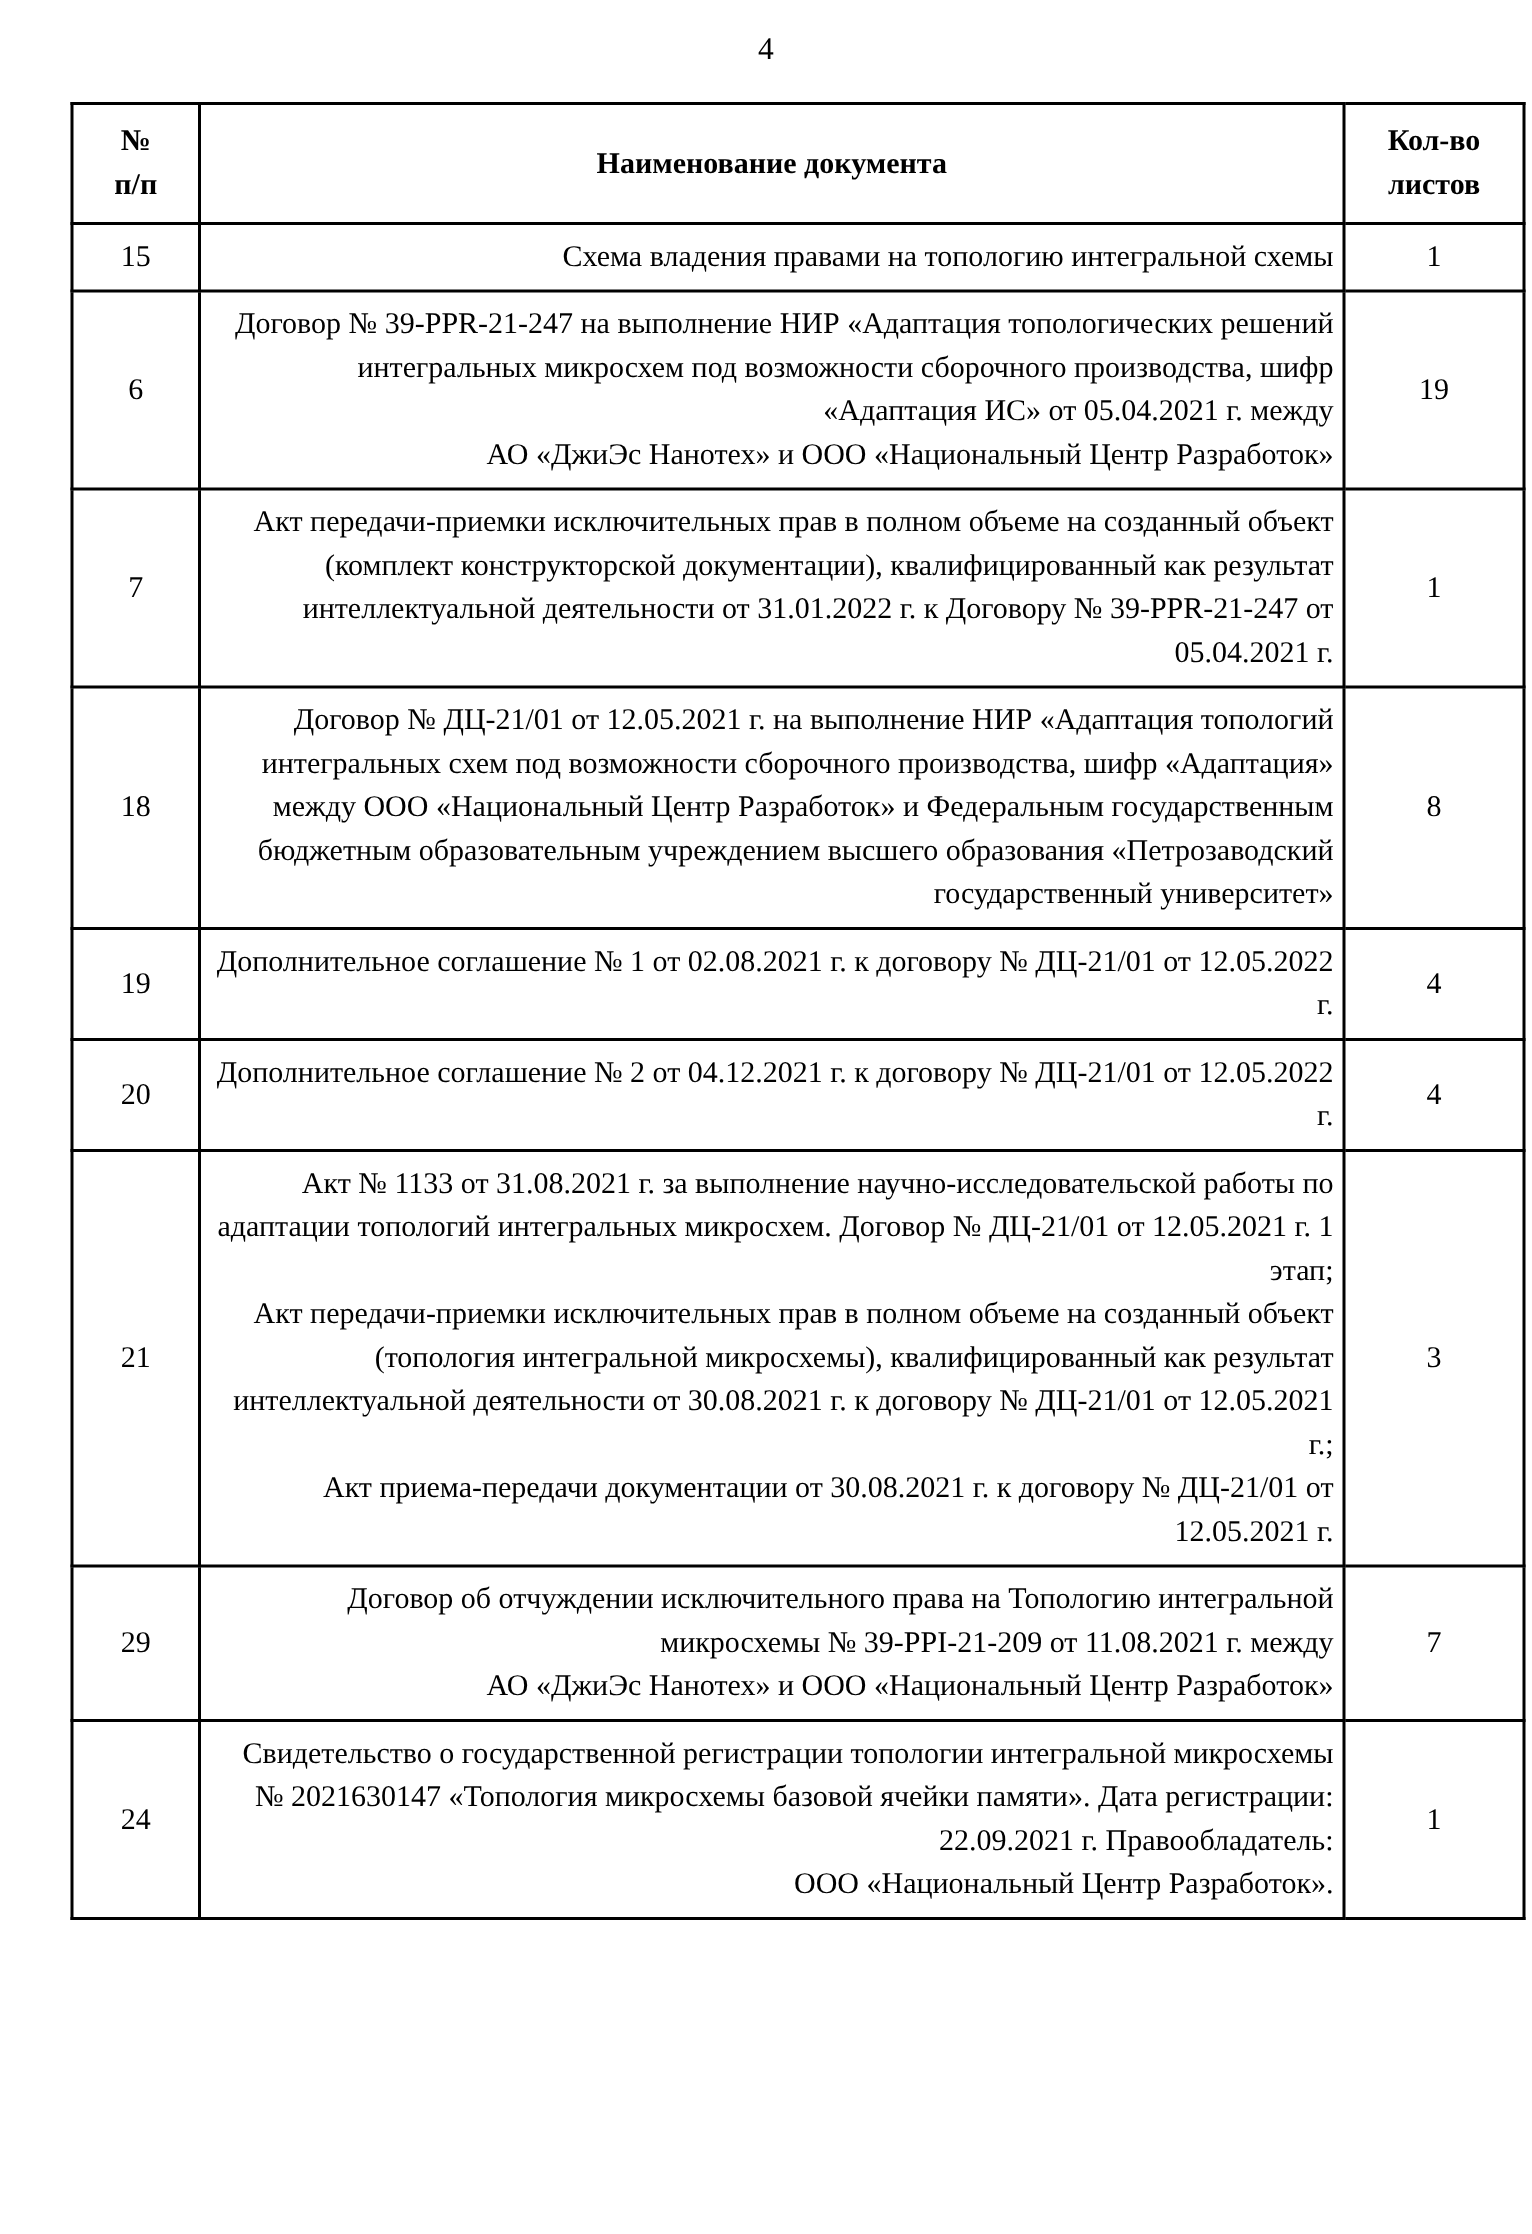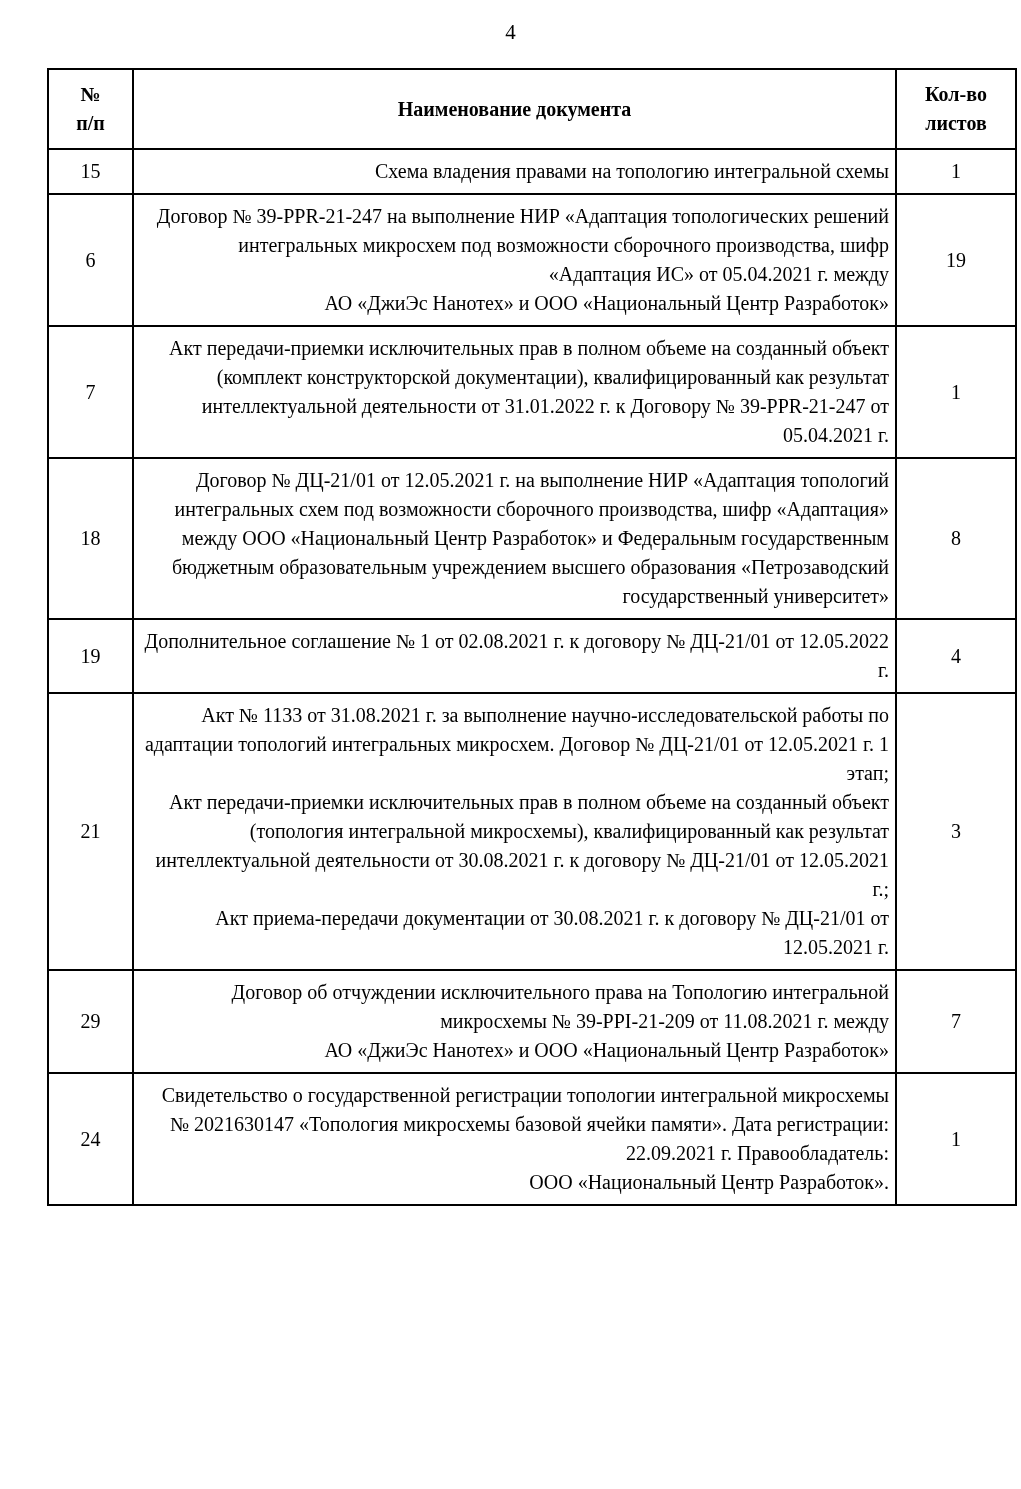--- a/index.html
+++ b/index.html
@@ -98,20 +98,25 @@
         <td class="c-num">18</td>
         <td class="c-name">Договор № ДЦ-21/01 от 12.05.2021 г. на выполнение НИР «Адаптация топологий интегральных схем под возможности сборочного производства, шифр «Адаптация» между ООО «Национальный Центр Разработок» и Федеральным государственным бюджетным образовательным учреждением высшего образования «Петрозаводский государственный университет»</td>
         <td class="c-count">8</td>
       </tr>
       <tr>
         <td class="c-num">19</td>
         <td class="c-name">Дополнительное соглашение № 1 от 02.08.2021 г. к договору № ДЦ-21/01 от 12.05.2022 г.</td>
         <td class="c-count">4</td>
       </tr>
       <tr>
+        <td class="c-num">20</td>
+        <td class="c-name">Дополнительное соглашение № 2 от 04.12.2021 г. к договору № ДЦ-21/01 от 12.05.2022 г.</td>
+        <td class="c-count">4</td>
+      </tr>
+      <tr>
         <td class="c-num">21</td>
         <td class="c-name">Акт № 1133 от 31.08.2021 г. за выполнение научно-исследовательской работы по адаптации топологий интегральных микросхем. Договор № ДЦ-21/01 от 12.05.2021 г. 1 этап;
 Акт передачи-приемки исключительных прав в полном объеме на созданный объект (топология интегральной микросхемы), квалифицированный как результат интеллектуальной деятельности от 30.08.2021 г. к договору № ДЦ-21/01 от 12.05.2021 г.;
 Акт приема-передачи документации от 30.08.2021 г. к договору № ДЦ-21/01 от 12.05.2021 г.</td>
         <td class="c-count">3</td>
       </tr>
       <tr>
         <td class="c-num">29</td>
         <td class="c-name">Договор об отчуждении исключительного права на Топологию интегральной микросхемы № 39-PPI-21-209 от 11.08.2021 г. между
 АО «ДжиЭс Нанотех» и ООО «Национальный Центр Разработок»</td>

